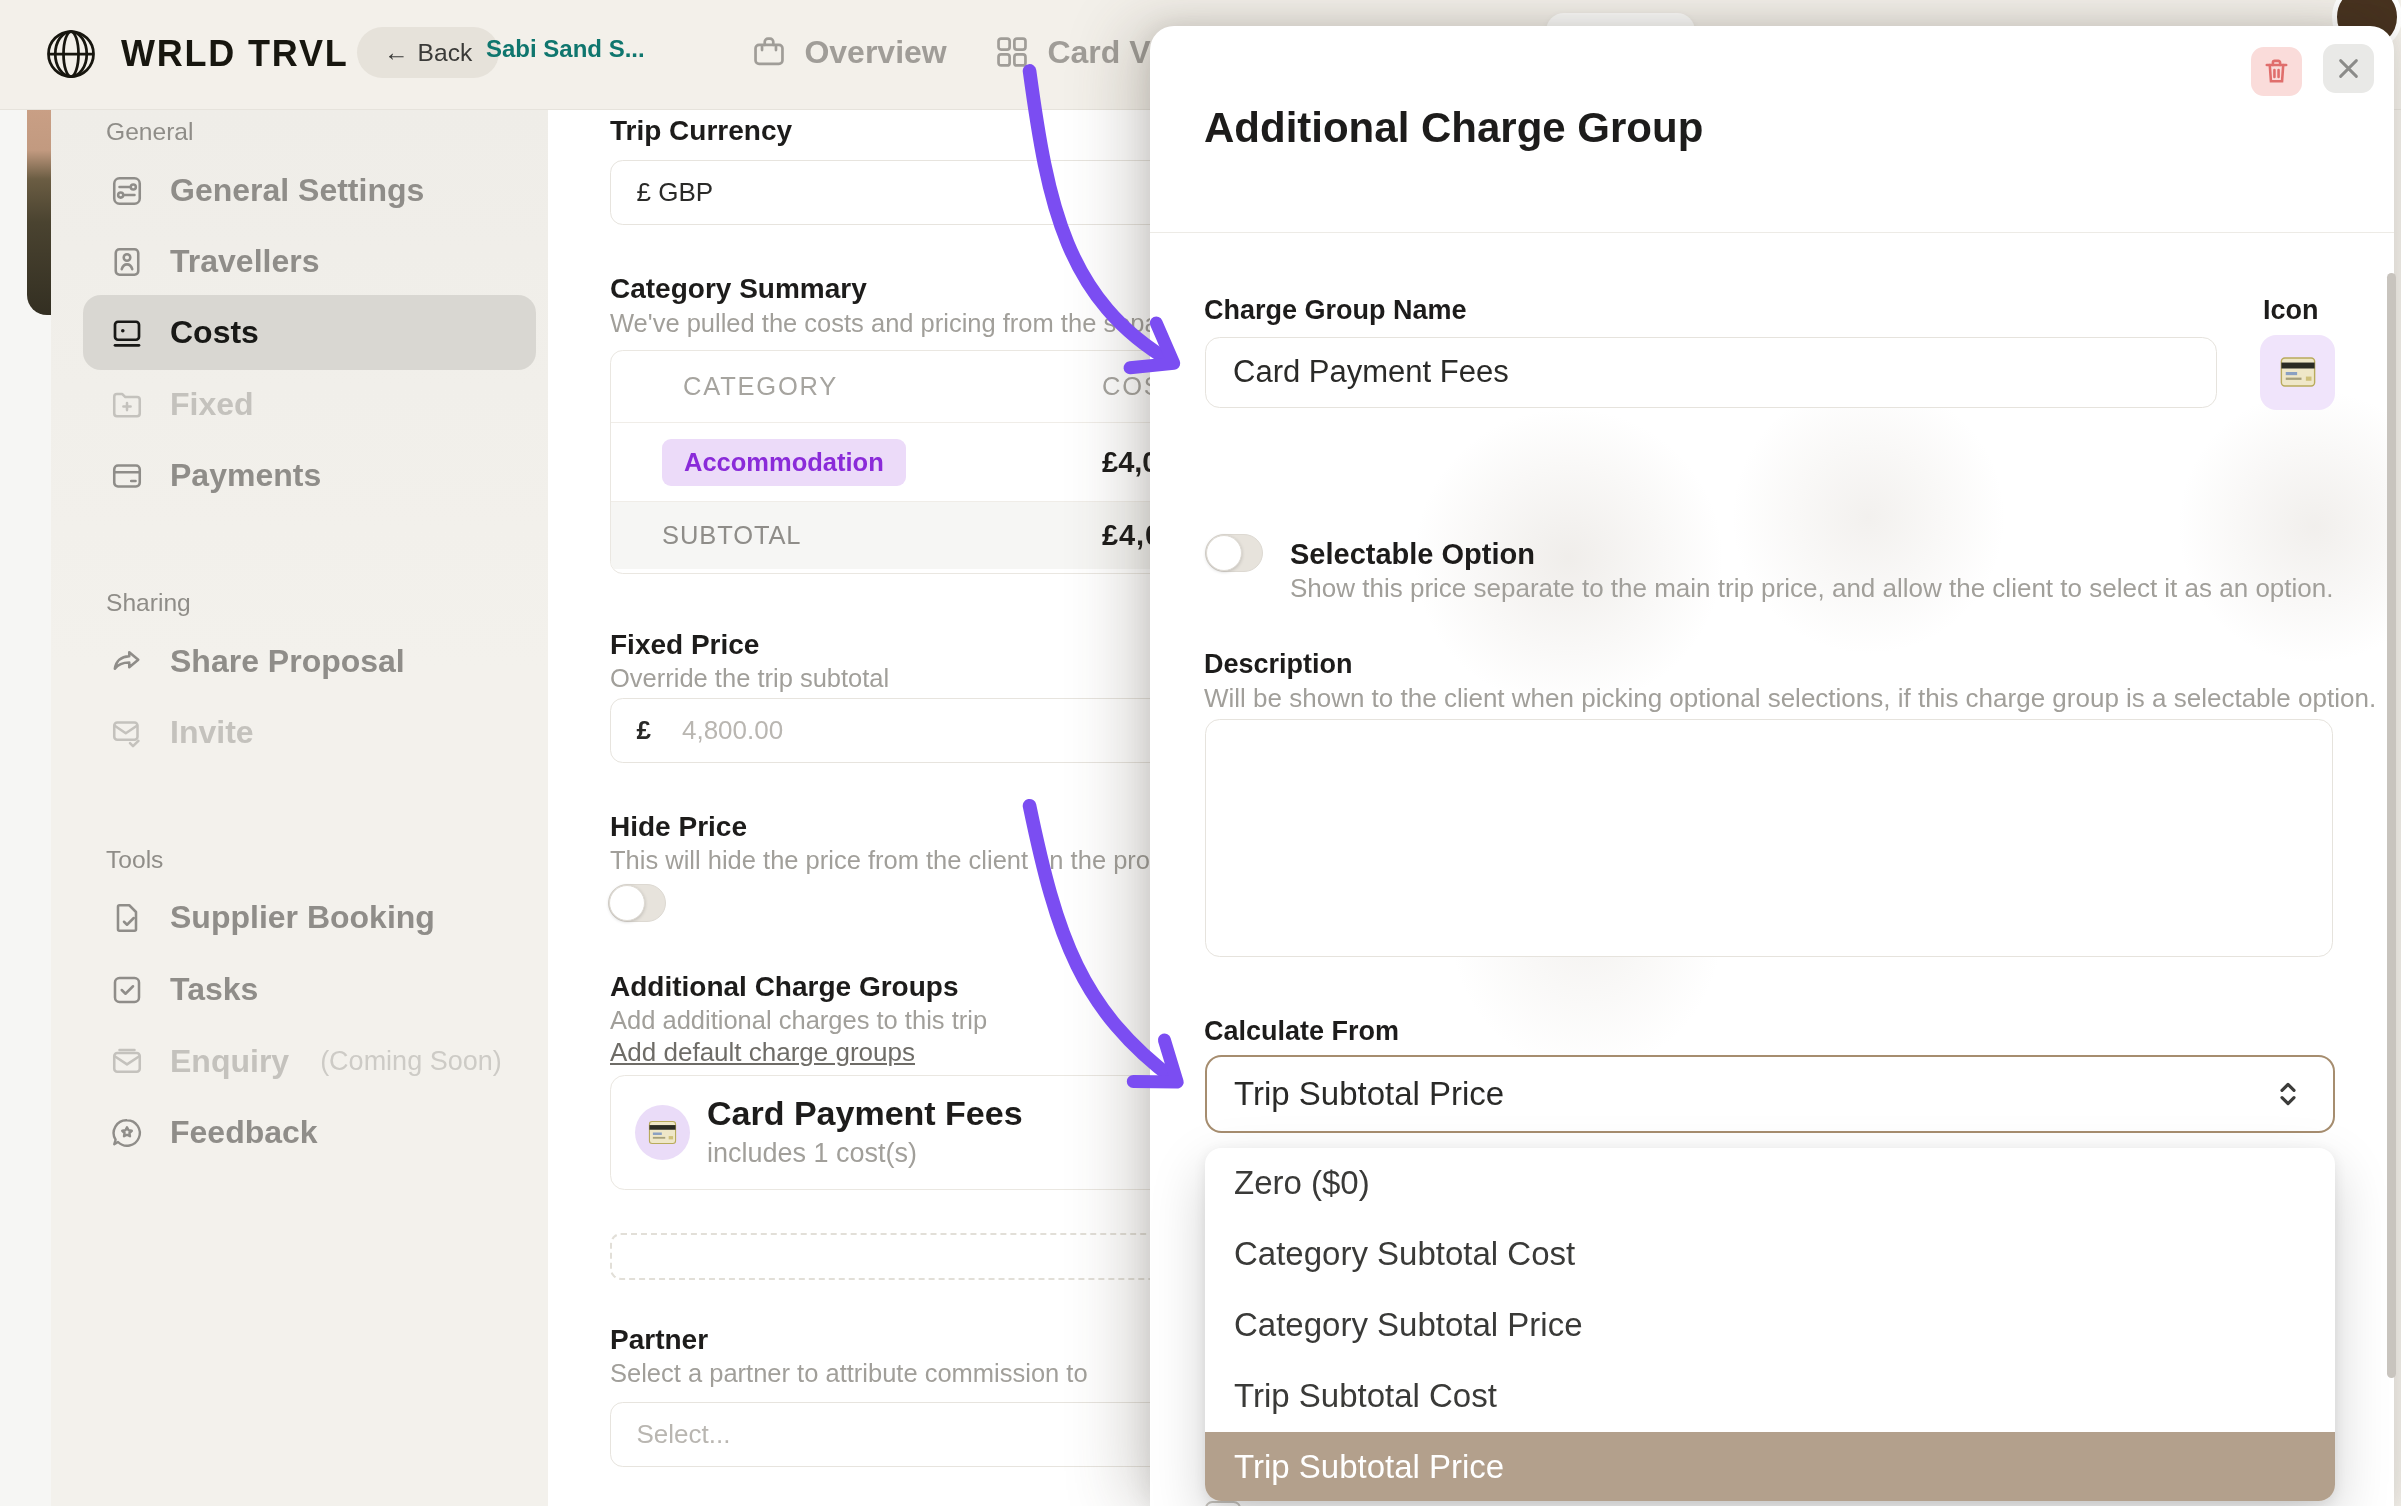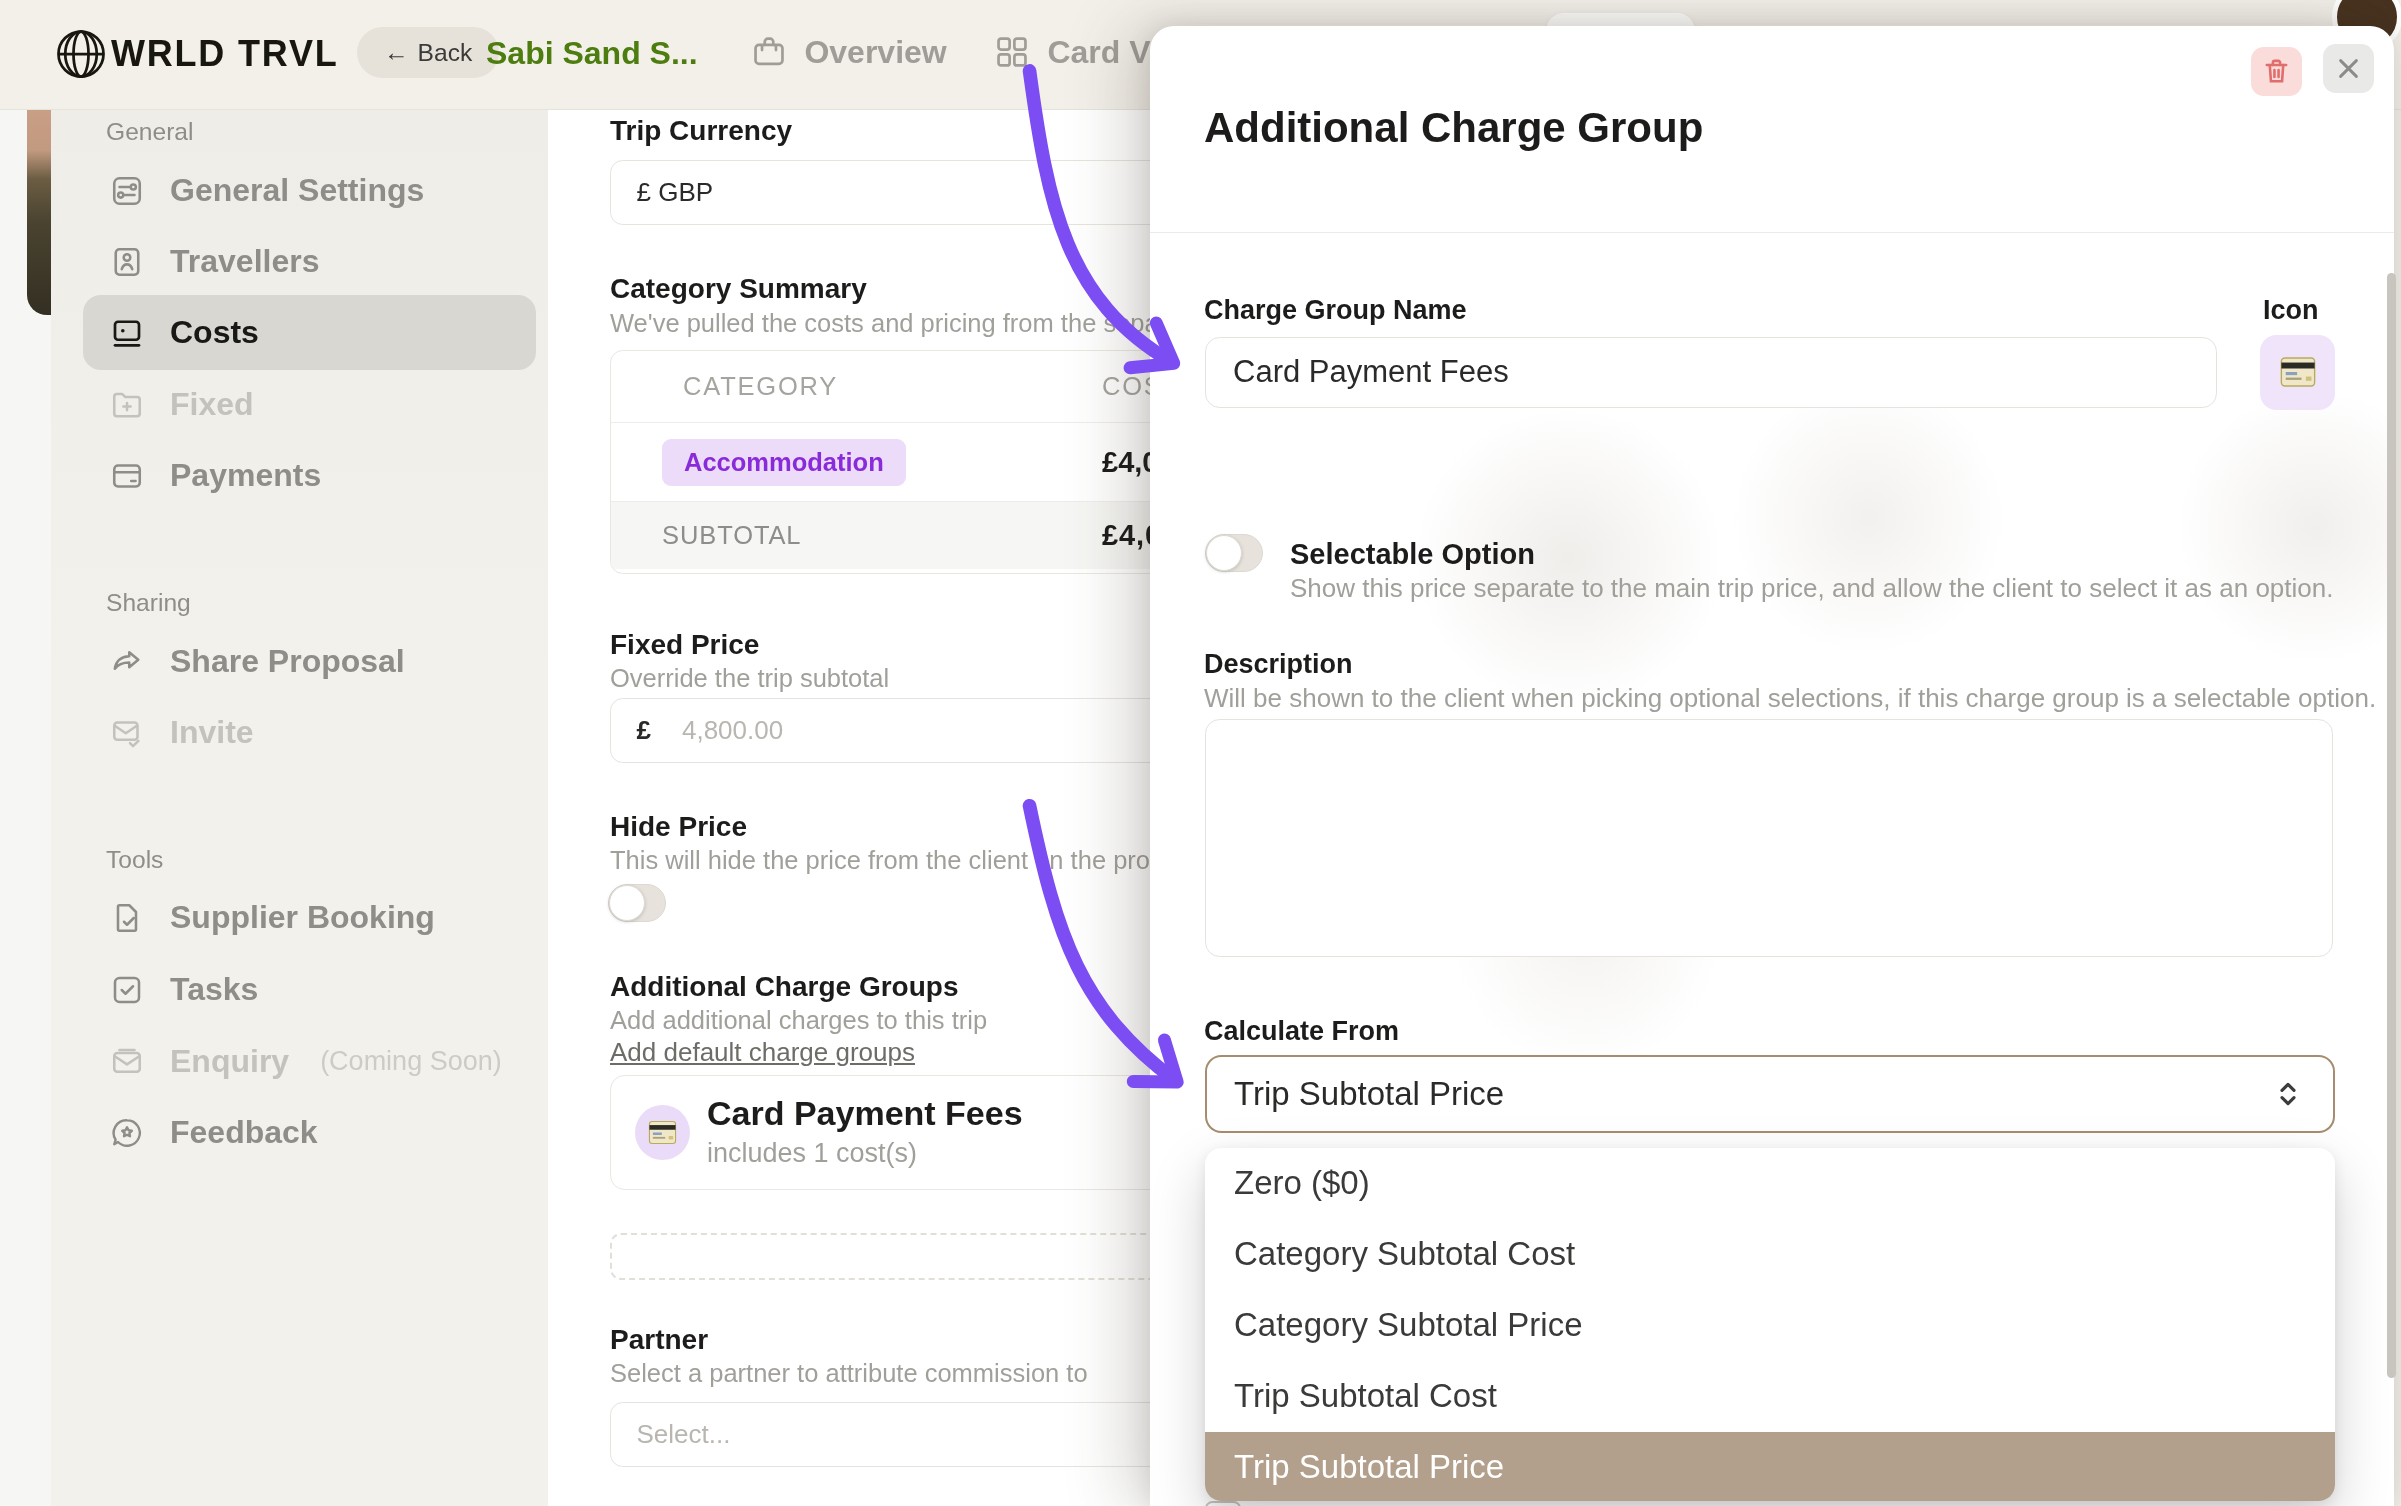--- a/index.html
+++ b/index.html
@@ -1,24 +1,24 @@
 <!DOCTYPE html>
 <html style="font-size:14.6px"><head>
 <meta charset="utf-8">
 <style>
   html,body{margin:0;padding:0;background:#f3f0ea;font-family:"Liberation Sans","DejaVu Sans",sans-serif;}
   .screen{position:relative;width:2401px;height:1506px;overflow:hidden;background:#f3f0ea;}
   .abs{position:absolute;}
   svg{display:block;}
   
   .topbar{left:0;top:0;width:2401px;height:109px;background:#f3f0ea;border-bottom:1.8px solid #e6e3dc;z-index:2;}
-  .logo{left:51px;top:24px;display:flex;align-items:center;color:#17160f;}
+  .logo{left:41px;top:24px;display:flex;align-items:center;gap:20px;color:#17160f;}
   .logo-text{font-size:36px;font-weight:600;letter-spacing:1.8px;color:#17160f;}
   .back-pill{left:357px;top:27px;height:51px;padding:0 27px;border-radius:27px;background:#e6e2da;display:flex;align-items:center;gap:9px;font-size:24.6px;color:#3a3a38;}
-  .trip-title{left:486px;top:35px;font-size:32px;font-weight:700;color:#4d7c0f;white-space:nowrap;}
+  .trip-title{left:486px;top:35px;font-size:24px;font-weight:700;color:#0f766e;white-space:nowrap;}
   .nav-item{display:flex;align-items:center;gap:16.4px;color:#a09d98;font-size:32px;font-weight:600;white-space:nowrap;}
   .nav-overview{left:750px;top:33px;}
   .nav-cards{left:993px;top:33px;}
   
   .leftbg{left:0;top:109px;width:51px;height:1397px;background:#f6f6f4;z-index:1;}
   .photo-strip{left:27px;top:109px;width:24px;height:206px;border-radius:0 0 0 20px;background:linear-gradient(180deg,#c99f85 0%,#c29a80 20%,#6b5d43 34%,#4a4330 55%,#332f22 100%);z-index:1;}
   .sidebar{left:51px;top:109px;width:497px;height:1397px;background:linear-gradient(180deg,#efede8,#f3f1ec 40%);z-index:1;}
   .ssec{position:absolute;left:55px;font-size:24.6px;color:#8f8d88;}
   .srow{position:absolute;left:32px;width:453px;height:75px;display:flex;align-items:center;gap:25.5px;padding-left:25.5px;box-sizing:border-box;border-radius:18px;color:#8f8d89;font-size:32px;font-weight:600;cursor:pointer;}
   .srow .sicon{width:36px;height:36px;color:inherit;flex:0 0 auto;}

